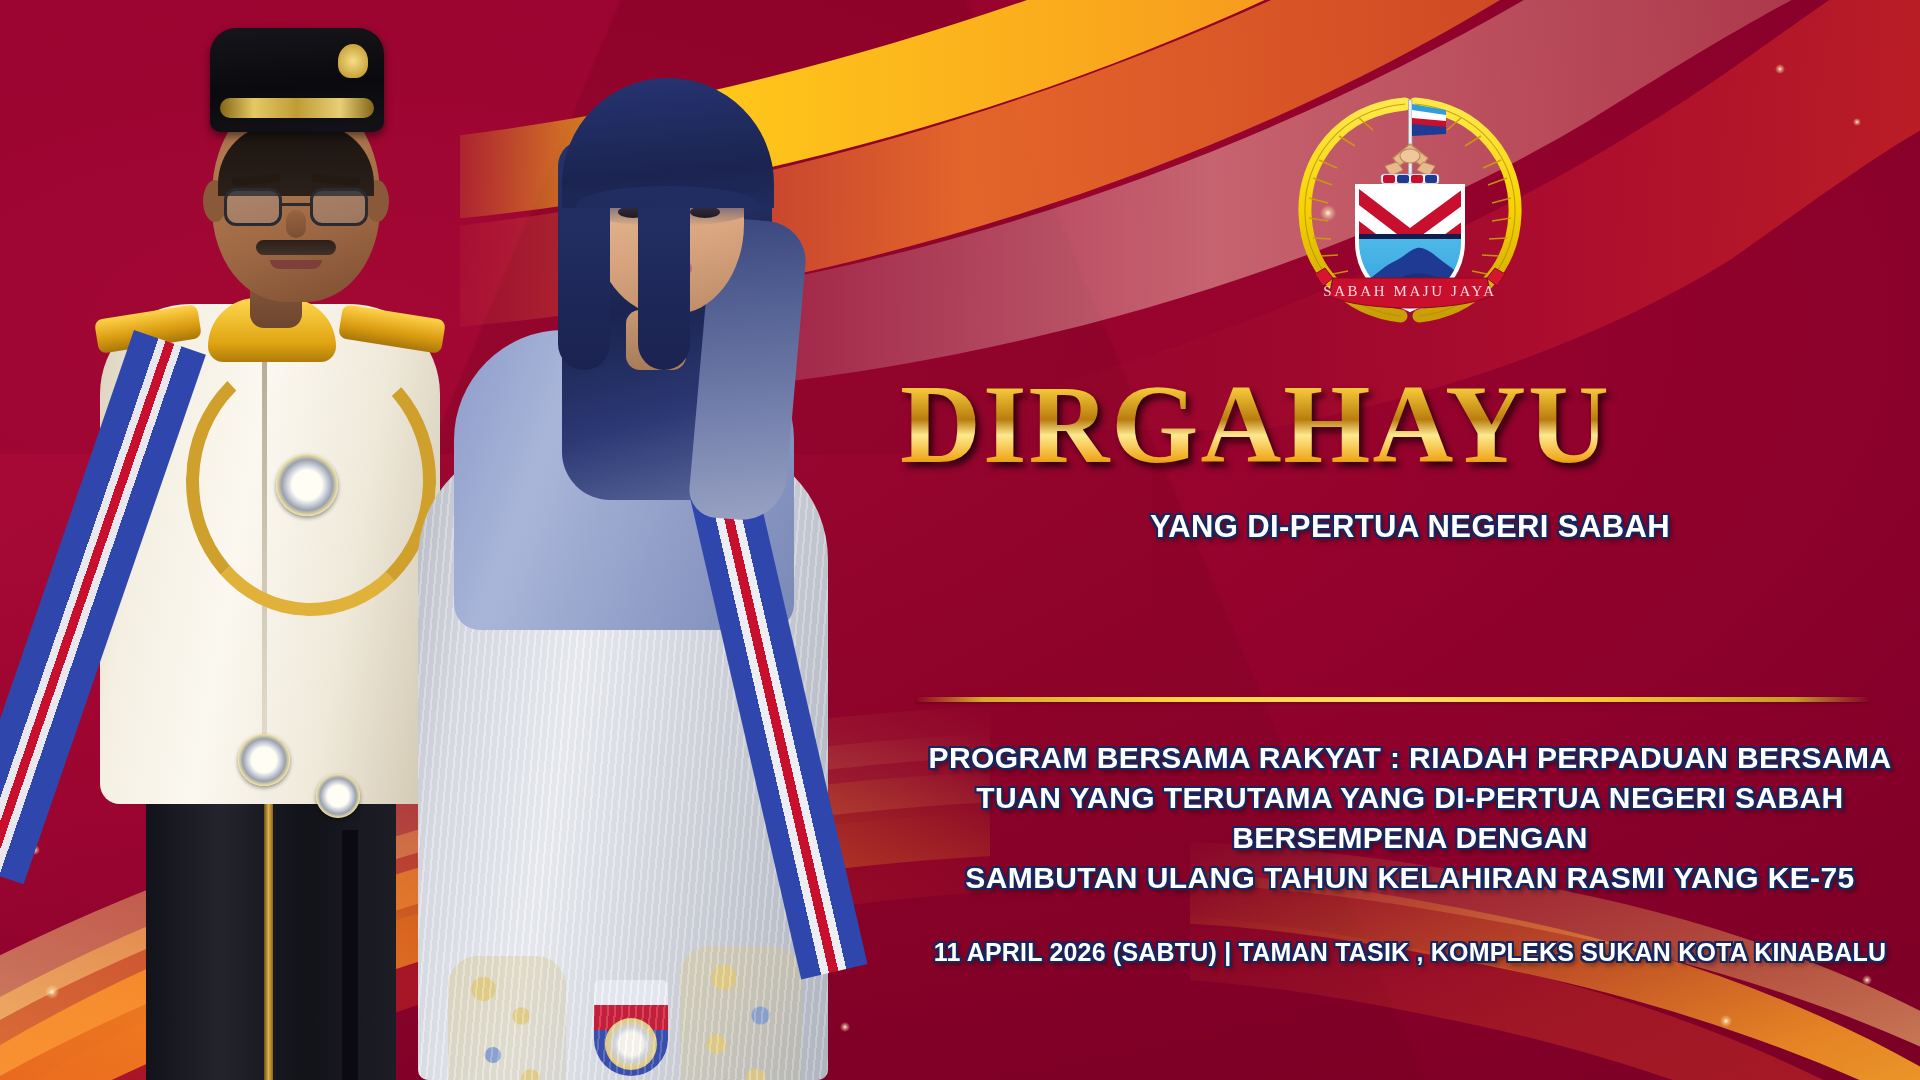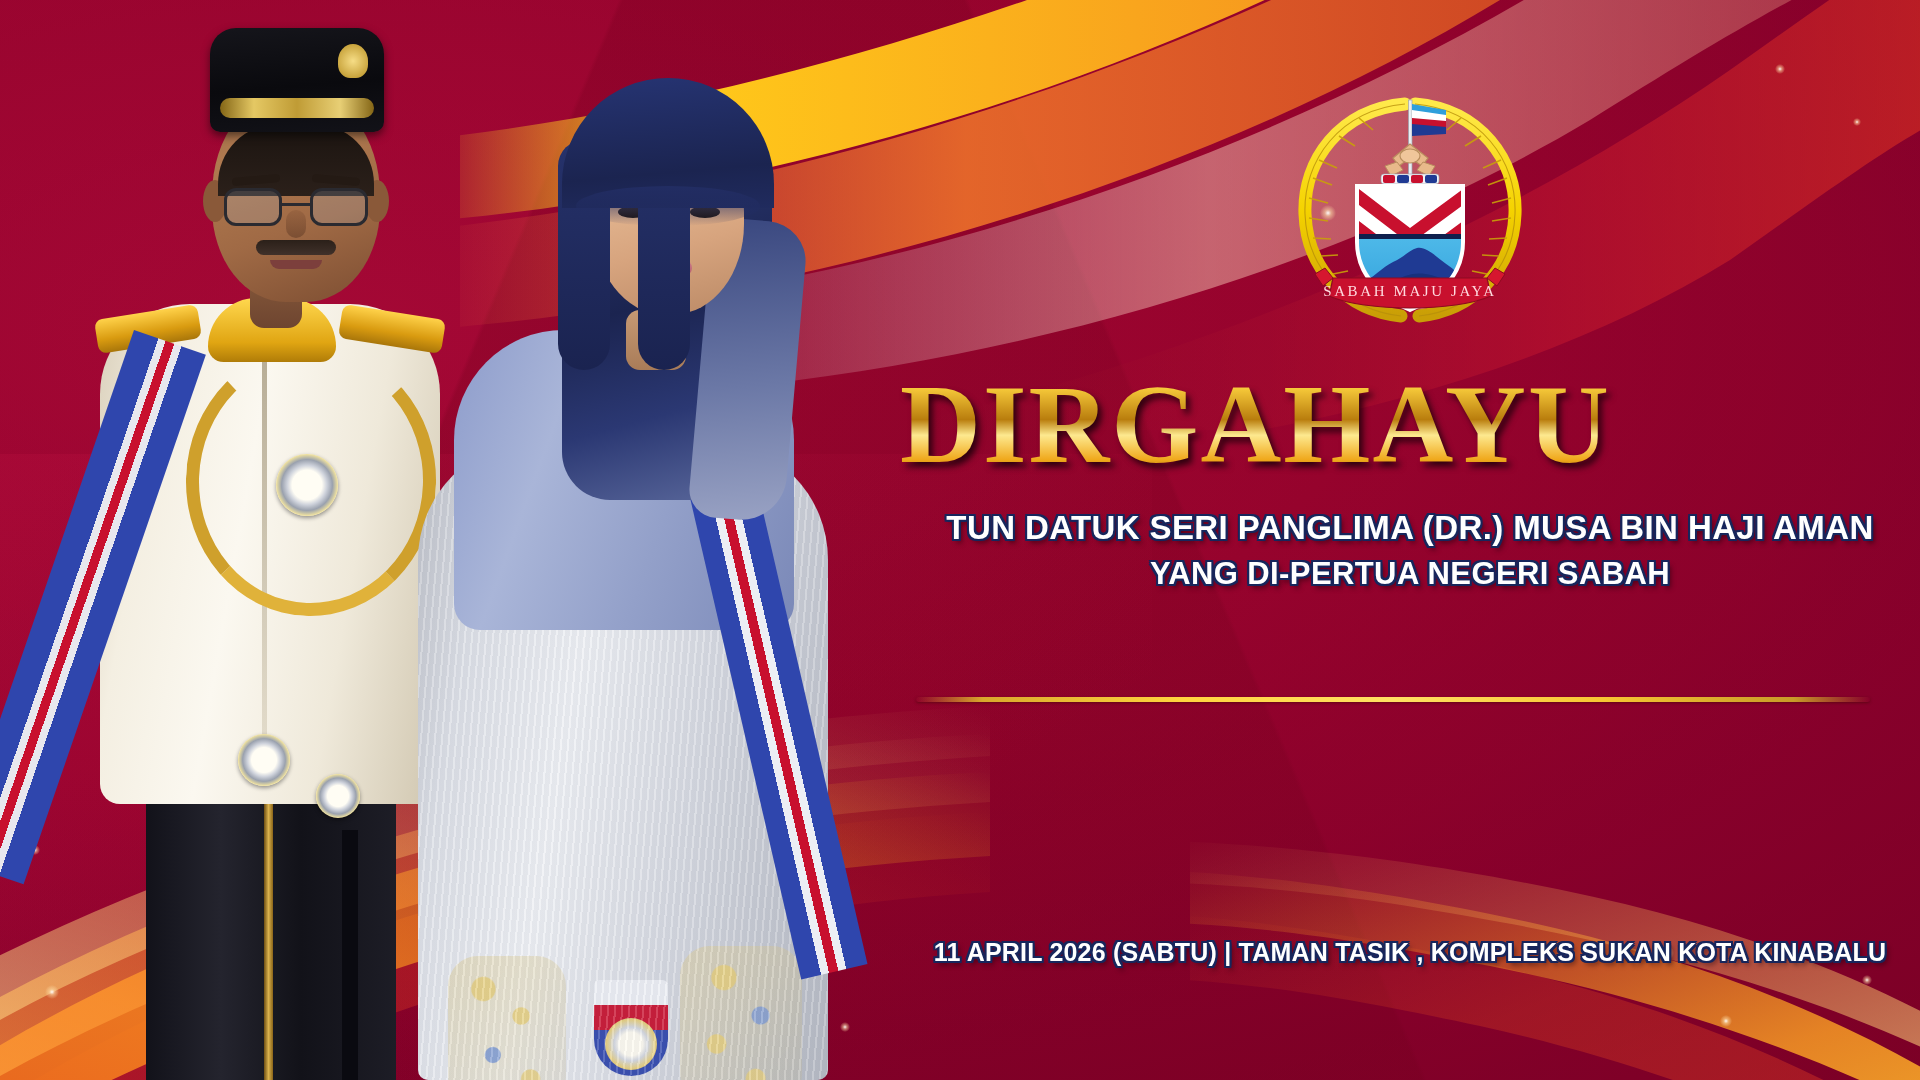--- a/index.html
+++ b/index.html
@@ -428,25 +428,30 @@
 
       <path d="M48 196 L202 196 L206 214 C 170 230 80 230 44 214 Z" fill="#c8102e" stroke="#8d0a20" stroke-width="1.2"></path>
       <path d="M48 196 L40 186 L30 192 L38 204 Z" fill="#d6162f" stroke="#8d0a20" stroke-width="1"></path>
       <path d="M202 196 L210 186 L220 192 L212 204 Z" fill="#d6162f" stroke="#8d0a20" stroke-width="1"></path>
       <text x="125" y="214" text-anchor="middle" font-family="Liberation Serif, serif" font-size="15" letter-spacing="2.6" fill="#ffd9de">SABAH MAJU JAYA</text>
     </svg>
 
     <div class="title">DIRGAHAYU</div>
 
     <div class="styled-block s-titles">
-      <div class="outline-text l2">TUN DATUK SERI PANGLIMA (DR.) MUSA BIN HAJI AMAN</div>
       <div class="outline-text l3">YANG DI-PERTUA NEGERI SABAH</div>
     </div>
 
     <div class="divider"></div>
 
+    <div class="styled-block s-program">
+      <div class="outline-text">PROGRAM BERSAMA RAKYAT : RIADAH PERPADUAN BERSAMA</div>
+      <div class="outline-text">TUAN YANG TERUTAMA YANG DI-PERTUA NEGERI SABAH</div>
+      <div class="outline-text">BERSEMPENA DENGAN</div>
+      <div class="outline-text">SAMBUTAN ULANG TAHUN KELAHIRAN RASMI YANG KE-75</div>
+    </div>
 
     <div class="styled-block s-when">
       <div class="outline-text">11 APRIL 2026 (SABTU) | TAMAN TASIK , KOMPLEKS SUKAN KOTA KINABALU</div>
     </div>
 
   </div>
 </div>
 
 </body></html>

